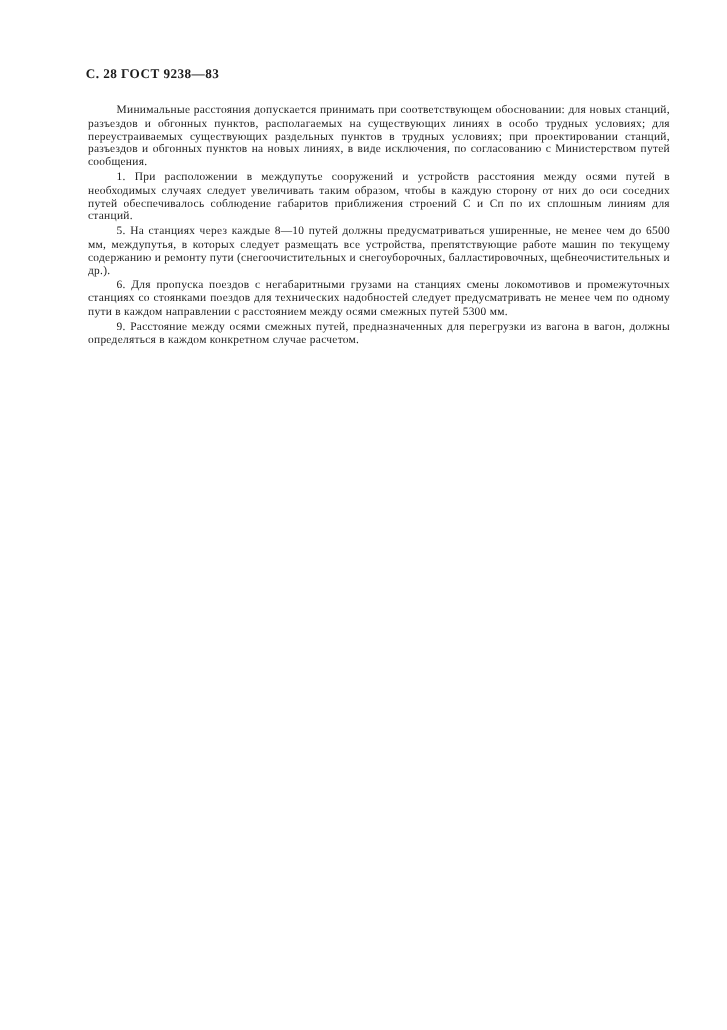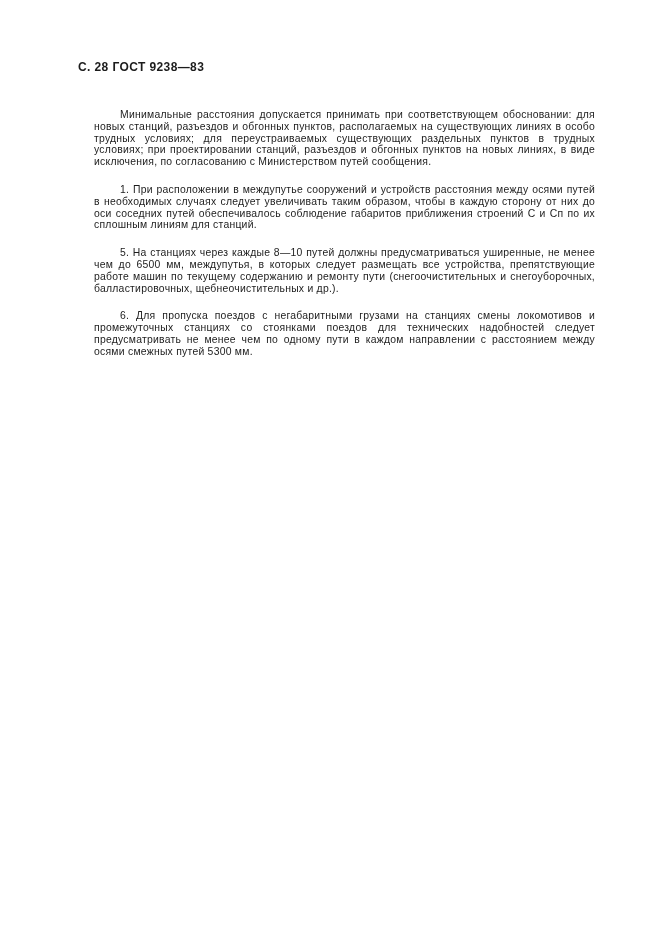--- a/index.html
+++ b/index.html
@@ -5,21 +5,21 @@
   html, body {
     margin: 0;
     padding: 0;
     background: #ffffff;
   }
   .page {
     position: relative;
     width: 661px;
     height: 664px;
     background: #ffffff;
-    font-family: Liberation Sans, sans-serif;
+    font-family: Liberation Serif, serif;
     color: #1c1c1c;
     overflow: hidden;
     box-sizing: border-box;
   }
   .page-header {
     position: absolute;
     top: 60px;
     left: 78px;
     font-size: 12px;
     font-weight: bold;
@@ -30,30 +30,31 @@
     position: absolute;
     top: 93px;
     left: 78px;
     width: 533px;
     font-size: 10.4px;
     line-height: 11.8px;
     letter-spacing: 0.25px;
     text-align: justify;
   }
   .doc-body p {
-    margin: 16px;
+    margin: 2px;
     padding: 0;
     text-indent: 26px;
   }
 </style>
 </head>
 <body>
 
 <div class="page">
   <div class="page-header">С. 28 ГОСТ 9238—83</div>
 
   <div class="doc-body">
     <p>Минимальные расстояния допускается принимать при соответствующем обосновании: для новых станций, разъездов и обгонных пунктов, располагаемых на существующих линиях в особо трудных условиях; для переустраиваемых существующих раздельных пунктов в трудных условиях; при проектировании станций, разъездов и обгонных пунктов на новых линиях, в виде исключения, по согласованию с Министерством путей сообщения.</p>
     <p>1. При расположении в междупутье сооружений и устройств расстояния между осями путей в необходимых случаях следует увеличивать таким образом, чтобы в каждую сторону от них до оси соседних путей обеспечивалось соблюдение габаритов приближения строений С и Сп по их сплошным линиям для станций.</p>
     <p>5. На станциях через каждые 8—10 путей должны предусматриваться уширенные, не менее чем до 6500 мм, междупутья, в которых следует размещать все устройства, препятствующие работе машин по текущему содержанию и ремонту пути (снегоочистительных и снегоуборочных, балластировочных, щебнеочистительных и др.).</p>
     <p>6. Для пропуска поездов с негабаритными грузами на станциях смены локомотивов и промежуточных станциях со стоянками поездов для технических надобностей следует предусматривать не менее чем по одному пути в каждом направлении с расстоянием между осями смежных путей 5300 мм.</p>
+    <p>9. Расстояние между осями смежных путей, предназначенных для перегрузки из вагона в вагон, должны определяться в каждом конкретном случае расчетом.</p>
   </div>
 </div>
 
 </body></html>

